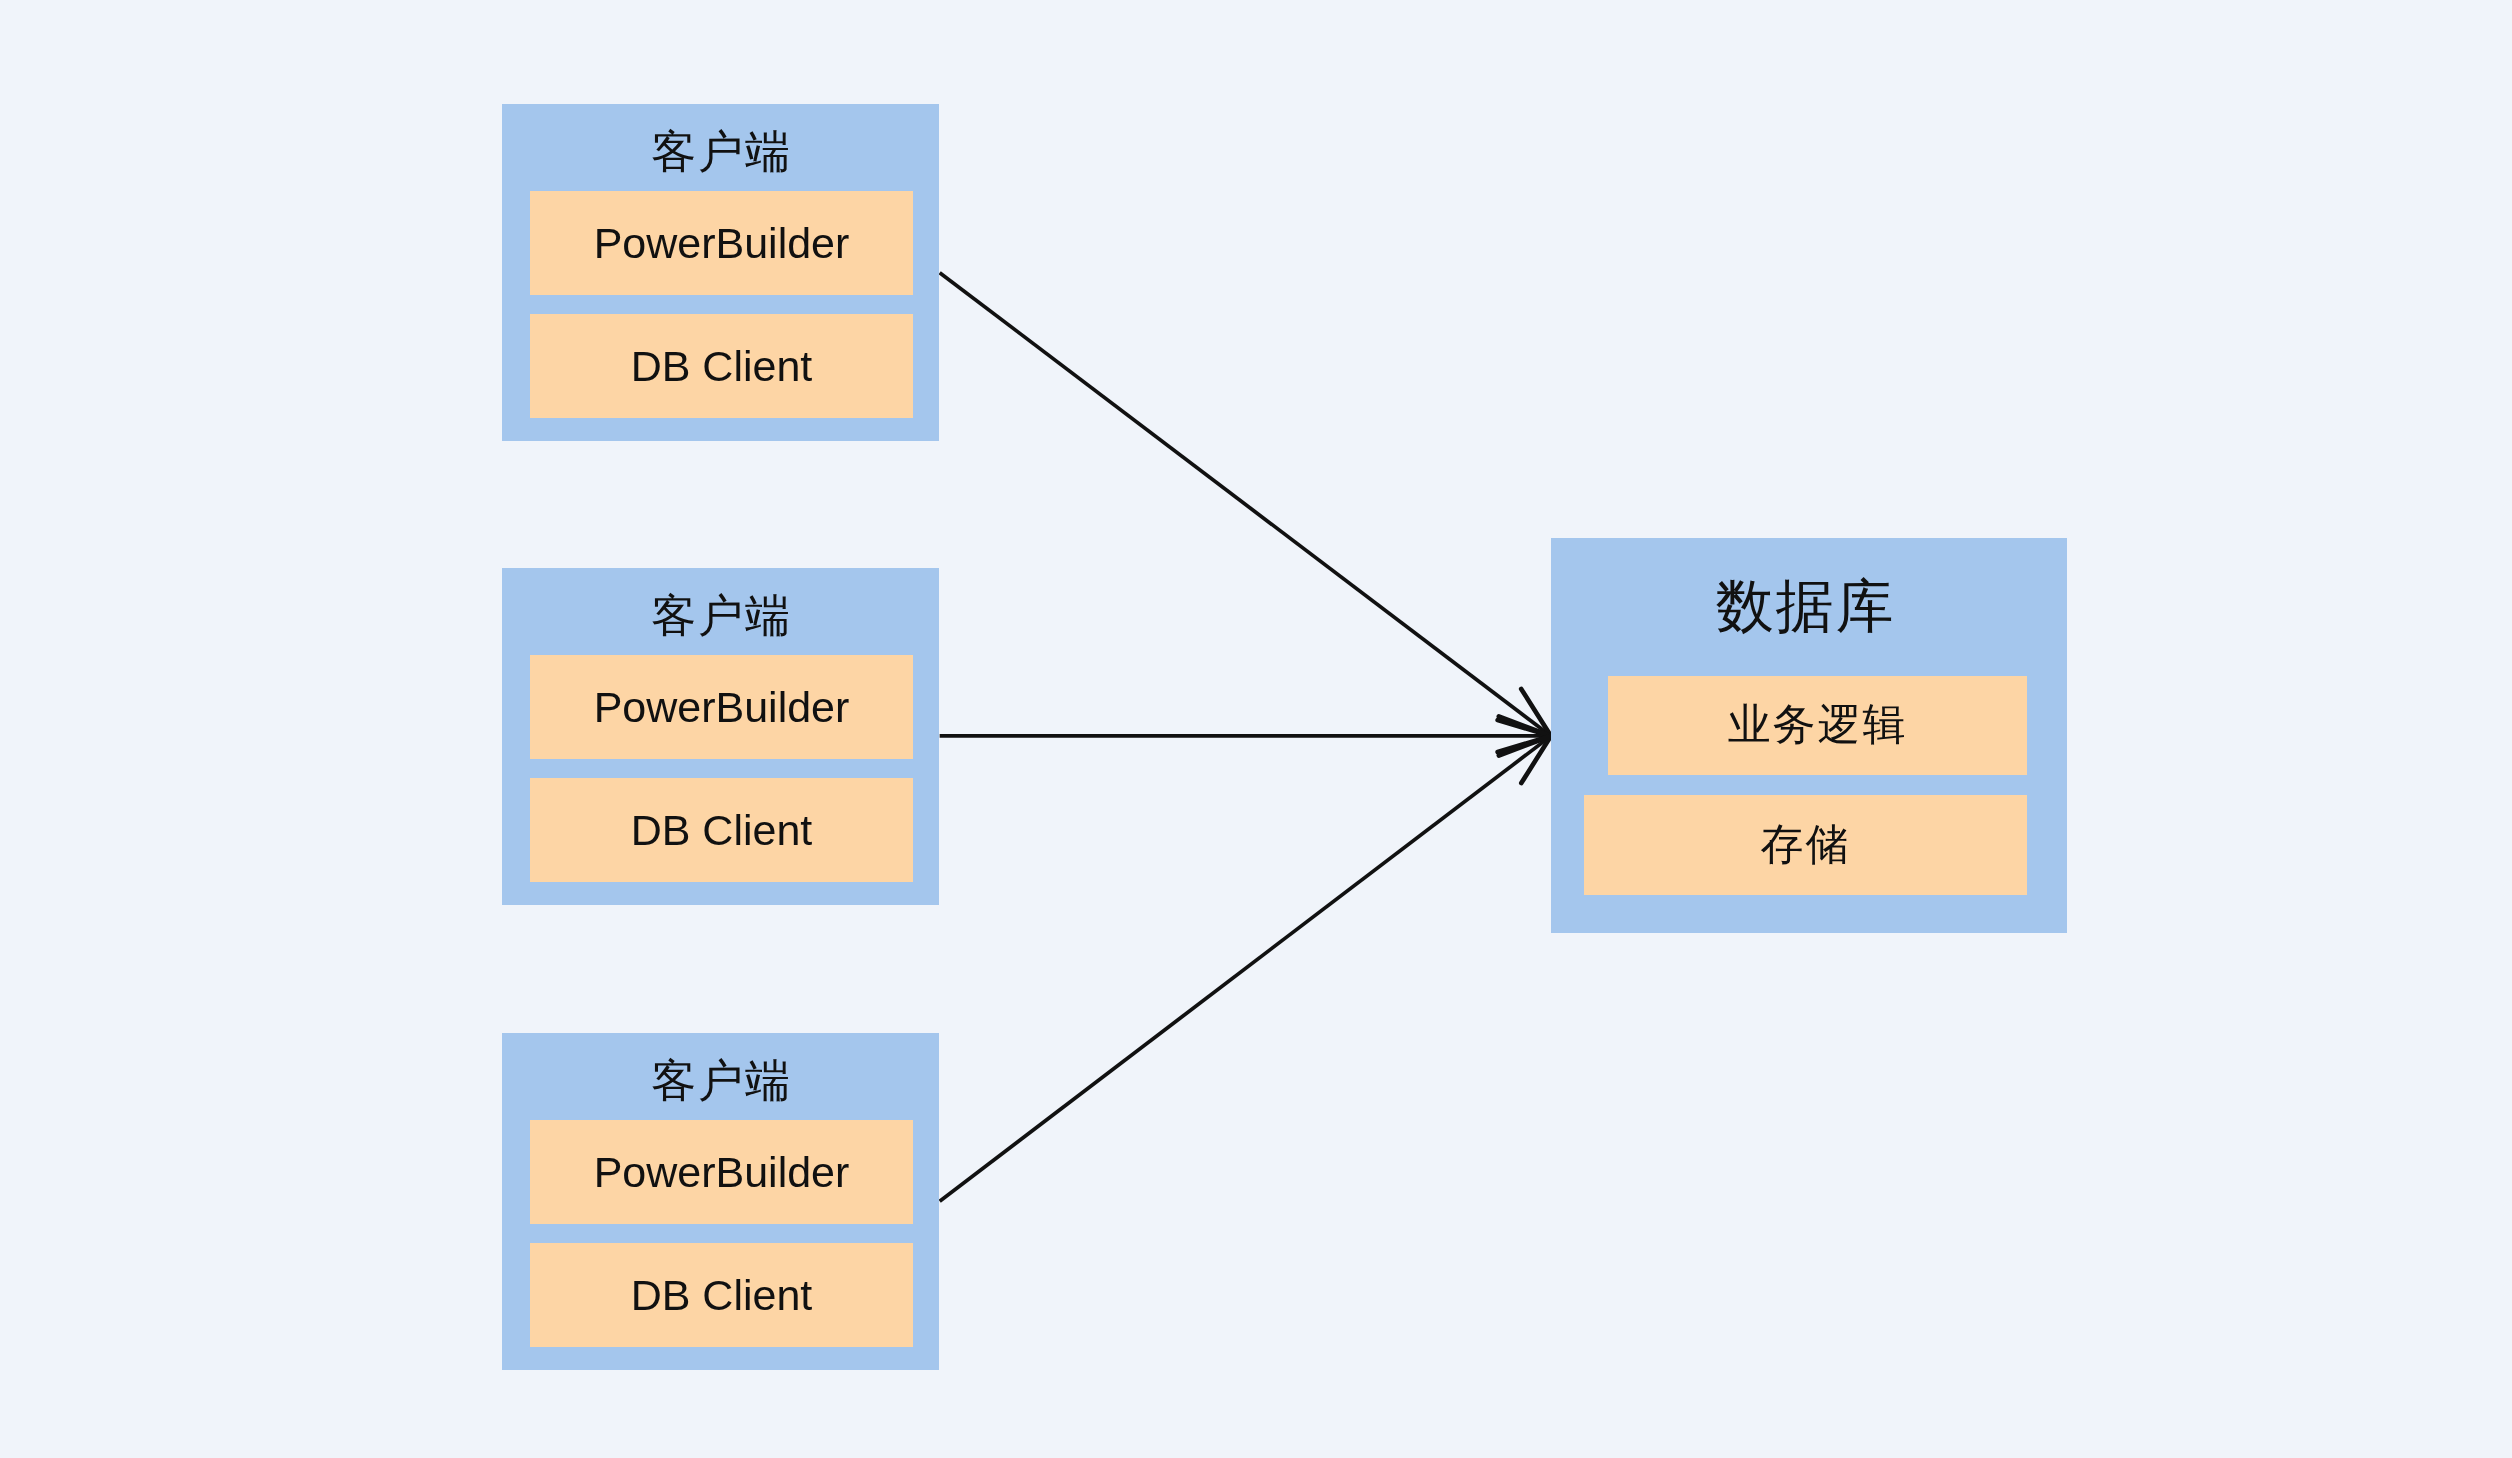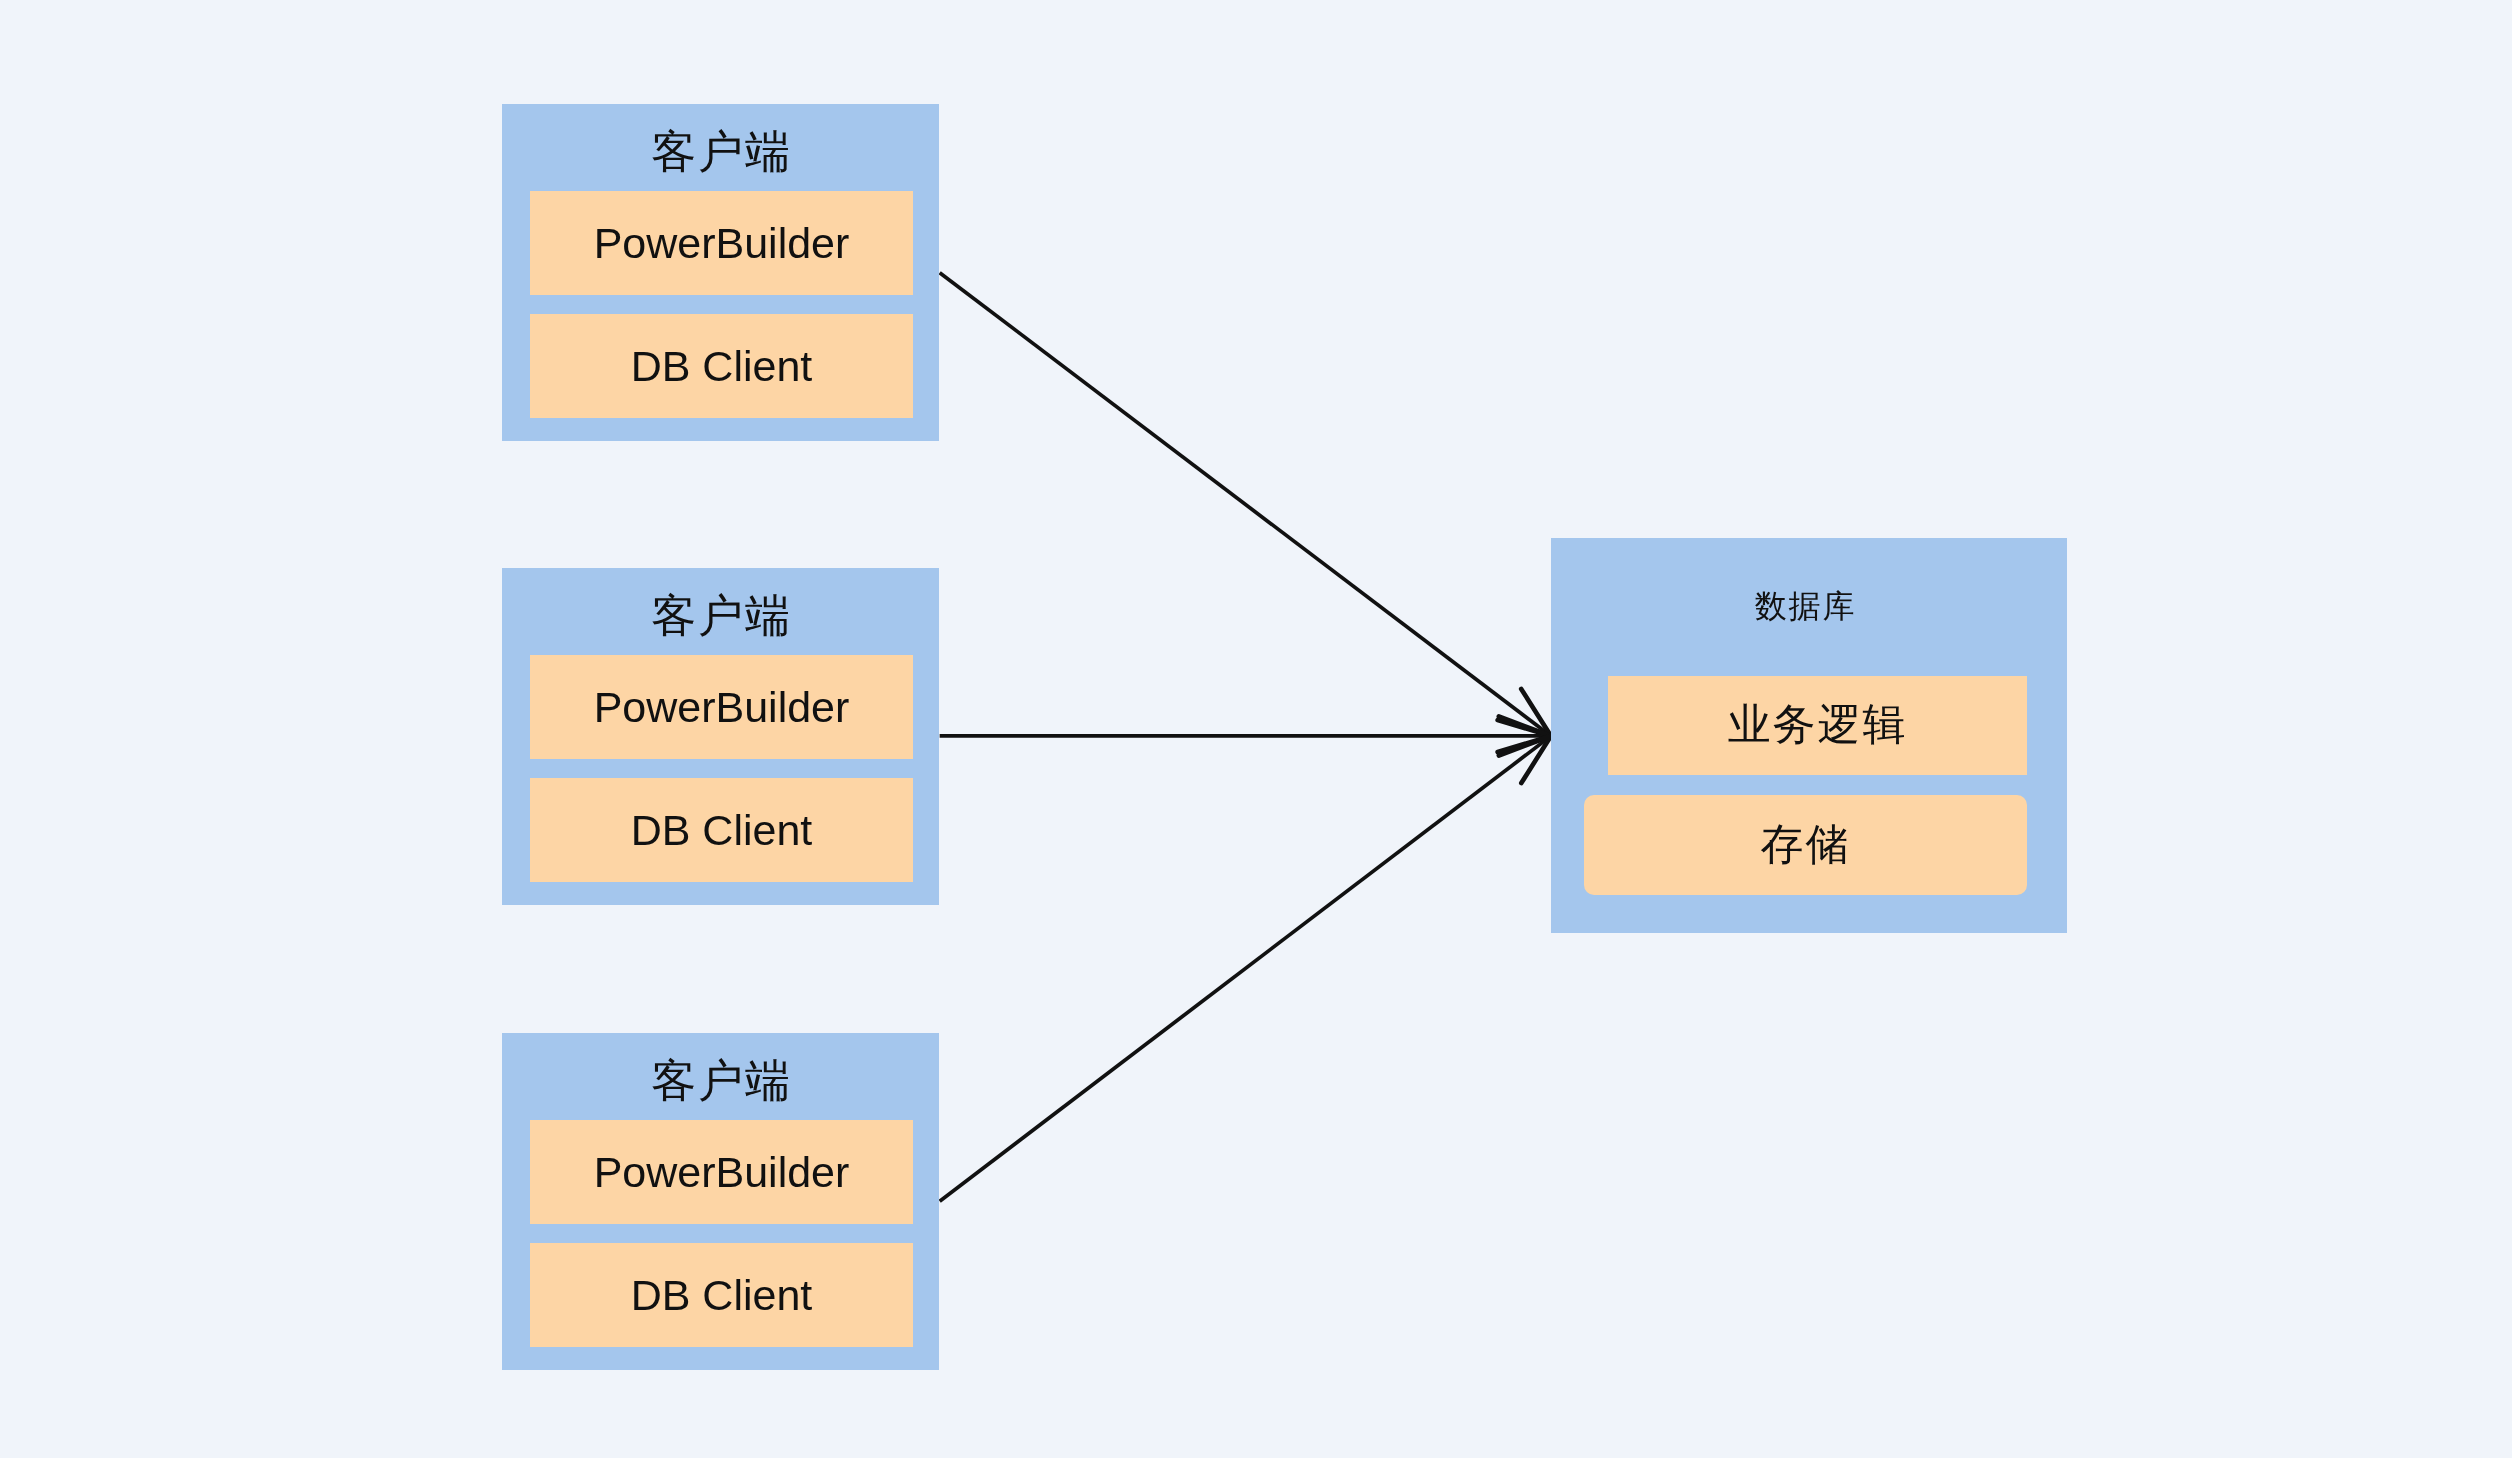--- a/index.html
+++ b/index.html
@@ -66,39 +66,38 @@
     top: 538px;
     width: 516px;
     height: 395px;
     padding: 0 40px 38px 33px;
   }
   .db-node .box-title {
     height: 139px;
     display: flex;
     align-items: center;
     justify-content: center;
-    font-size: 32px;
+    font-size: 58px;
     letter-spacing: 1.9px;
   }
   .db-node .logic-box {
     height: 99px;
     margin-bottom: 20.5px;
     letter-spacing: 1.9px;
     margin-left: 24px;
   }
   .db-row {
     display: flex;
     gap: 16.7px;
     height: 100px;
   }
   .db-row .sub-box {
     flex: 1;
     height: 100px;
     letter-spacing: 1.9px;
-    border-radius: 10px;
   }
 </style>
 </head>
 <body>
 
 <div class="canvas">
 
   <svg class="arrows-layer" viewBox="0 0 2700 1567" xmlns="http://www.w3.org/2000/svg">
     <defs>
       <marker id="ah" markerUnits="userSpaceOnUse" markerWidth="64" markerHeight="48" refX="59" refY="24" orient="auto">

